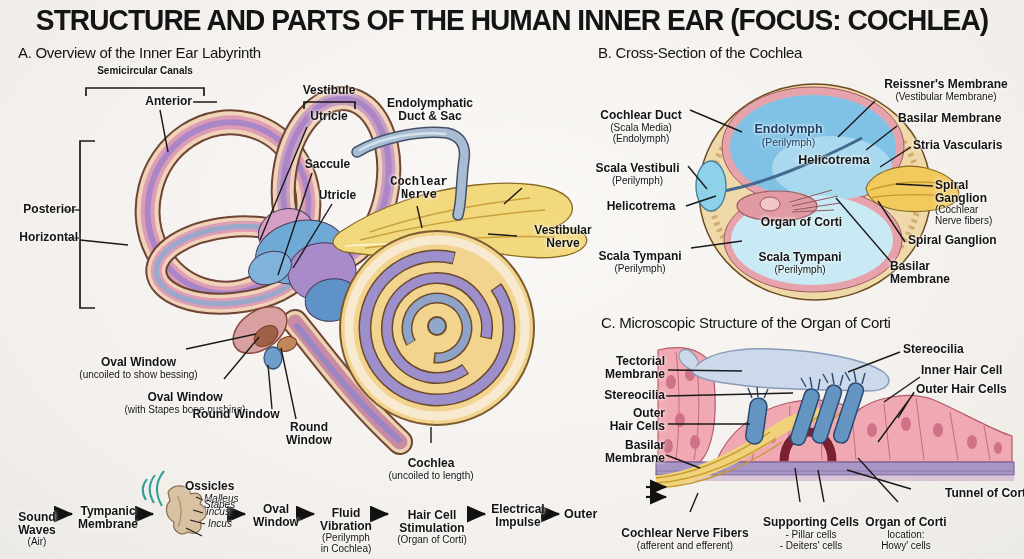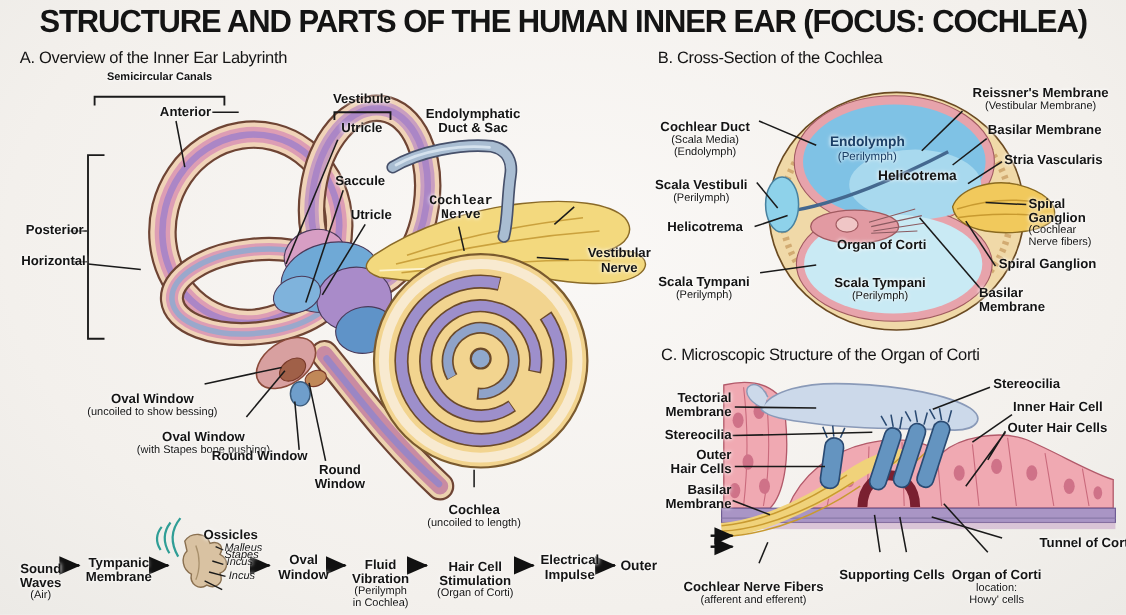--- a/index.html
+++ b/index.html
@@ -324,20 +324,22 @@
 <div class="lbl tc" style="left:606px;top:514px;width:158px;">
   <span>Cochlear Nerve Fibers</span>
   <span class="note">(afferent and efferent)</span>
 </div>
 <div class="lbl tl" style="left:903px;top:343px;width:70px;">Stereocilia</div>
 <div class="lbl tl" style="left:921px;top:364px;width:95px;">Inner Hair Cell</div>
 <div class="lbl tl" style="left:916px;top:383px;width:100px;">Outer Hair Cells</div>
 <div class="lbl tl" style="left:913px;top:487px;width:100px;margin-left:32px;">Tunnel of Corti</div>
 <div class="lbl tc" style="left:755px;top:503px;width:112px;">
   <span>Supporting Cells</span>
+  <span class="note">- Pillar cells
+- Deiters' cells</span>
 </div>
 <div class="lbl tc" style="left:856px;top:503px;width:100px;">
   <span>Organ of Corti</span>
   <span class="note">location:
 Howy' cells</span>
 </div>
 
 <div class="lbl tc" style="left:12px;top:498px;width:50px;">
   <span>Sound
 Waves</span>

